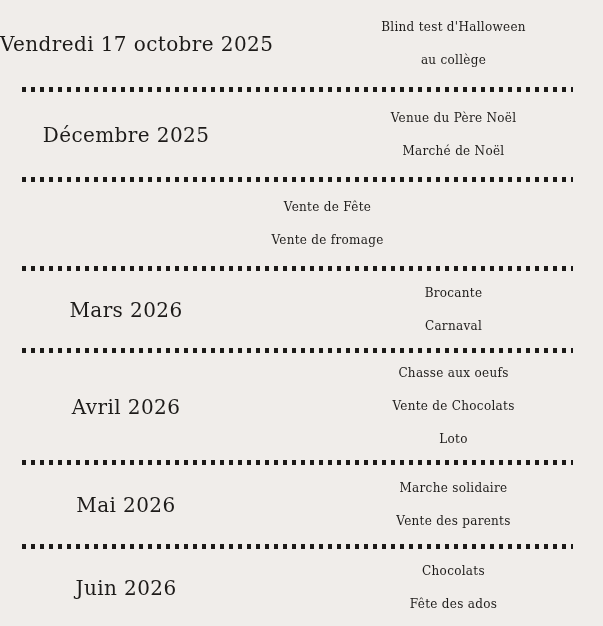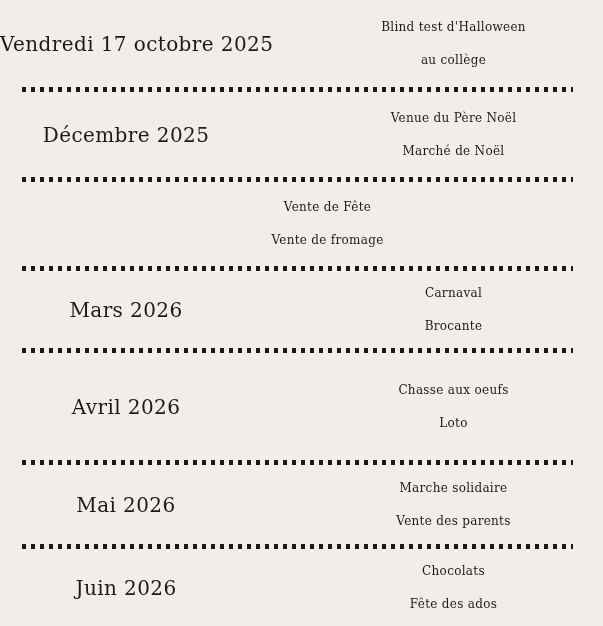--- a/index.html
+++ b/index.html
@@ -79,30 +79,31 @@
     <div class="cell-events">
       <div class="event-line">Vente de Fête</div>
       <div class="event-line">Vente de fromage</div>
     </div>
   </div>
   <div class="separator"></div>
 
   <div class="row" style="height:77px">
     <div class="cell-date">Mars 2026</div>
     <div class="cell-events">
+      <div class="event-line">Brocante</div>
       <div class="event-line">Carnaval</div>
-      <div class="event-line">Brocante</div>
     </div>
   </div>
   <div class="separator"></div>
 
   <div class="row" style="height:107px">
     <div class="cell-date">Avril 2026</div>
     <div class="cell-events">
       <div class="event-line">Chasse aux oeufs</div>
+      <div class="event-line">Vente de Chocolats</div>
       <div class="event-line">Loto</div>
     </div>
   </div>
   <div class="separator"></div>
 
   <div class="row" style="height:79px">
     <div class="cell-date">Mai 2026</div>
     <div class="cell-events">
       <div class="event-line">Marche solidaire</div>
       <div class="event-line">Vente des parents</div>

